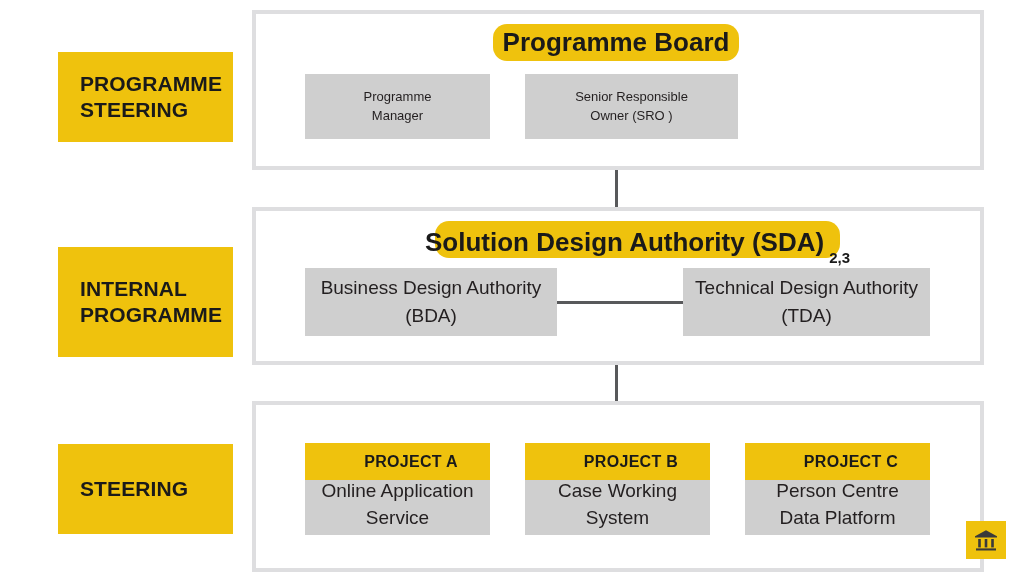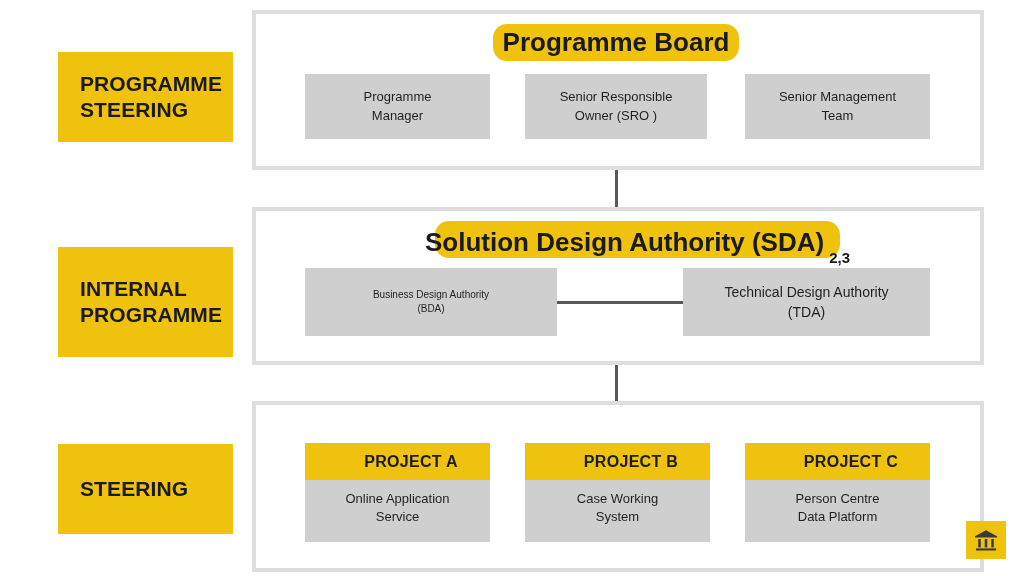--- a/index.html
+++ b/index.html
@@ -105,25 +105,25 @@
     align-items: center;
     justify-content: center;
     text-align: center;
     font-size: 13px;
     line-height: 1.45;
     color: #231f20;
     box-sizing: border-box;
     white-space: pre-line;
   }
   #role-programme-manager  { left: 305px; top: 74px; width: 185px; height: 65px; }
-  #role-sro                { left: 525px; top: 74px; width: 182px; height: 65px; }
+  #role-sro                { left: 525px; top: 74px; width: 213px; height: 65px; }
   #role-smt                { left: 745px; top: 74px; width: 185px; height: 65px; }
 
-  #role-bda { left: 305px; top: 268px; width: 252px; height: 68px; font-size: 10px; }
-  #role-tda { left: 683px; top: 268px; width: 247px; height: 68px; font-size: 14px; }
+  #role-bda { left: 305px; top: 268px; width: 252px; height: 68px; font-size: 19px; }
+  #role-tda { left: 683px; top: 268px; width: 247px; height: 68px; font-size: 19px; }
 
   
   .project-card {
     position: absolute;
     width: 185px;
     top: 443px;
     height: 92px;
     box-sizing: border-box;
   }
   #project-a { left: 305px; }
@@ -136,27 +136,27 @@
     display: flex;
     align-items: center;
     justify-content: center;
     font-size: 16px;
     font-weight: 600;
     letter-spacing: 0.3px;
     color: #1a1a1a;
     padding-left: 27px;
   }
   .project-body {
-    height: 62px;
+    height: 55px;
     background: #CFCFCF;
     display: flex;
     align-items: center;
     justify-content: center;
     text-align: center;
-    font-size: 13px;
+    font-size: 19px;
     line-height: 1.42;
     color: #231f20;
     white-space: pre-line;
     padding-bottom: 6px;
     box-sizing: border-box;
   }
 
   
   #corner-badge {
     position: absolute;
@@ -195,22 +195,20 @@
   <div class="panel" id="panel-steering"></div>
 
   <div class="headline" id="headline-programme-board">
     <span>Programme Board</span>
   </div>
 
   <div class="role-box" id="role-programme-manager">Programme
 Manager</div>
   <div class="role-box" id="role-sro">Senior Responsible
 Owner (SRO )</div>
-  <div class="role-box" id="role-smt">Senior Management
-Team</div>
 
   <div class="panel" id="panel-internal"></div>
 
   <div class="headline" id="headline-sda">
     <span>Solution Design Authority (SDA)</span>
       <sup>2,3</sup>
   </div>
 
   <div class="role-box" id="role-bda">Business Design Authority
 (BDA)</div>

